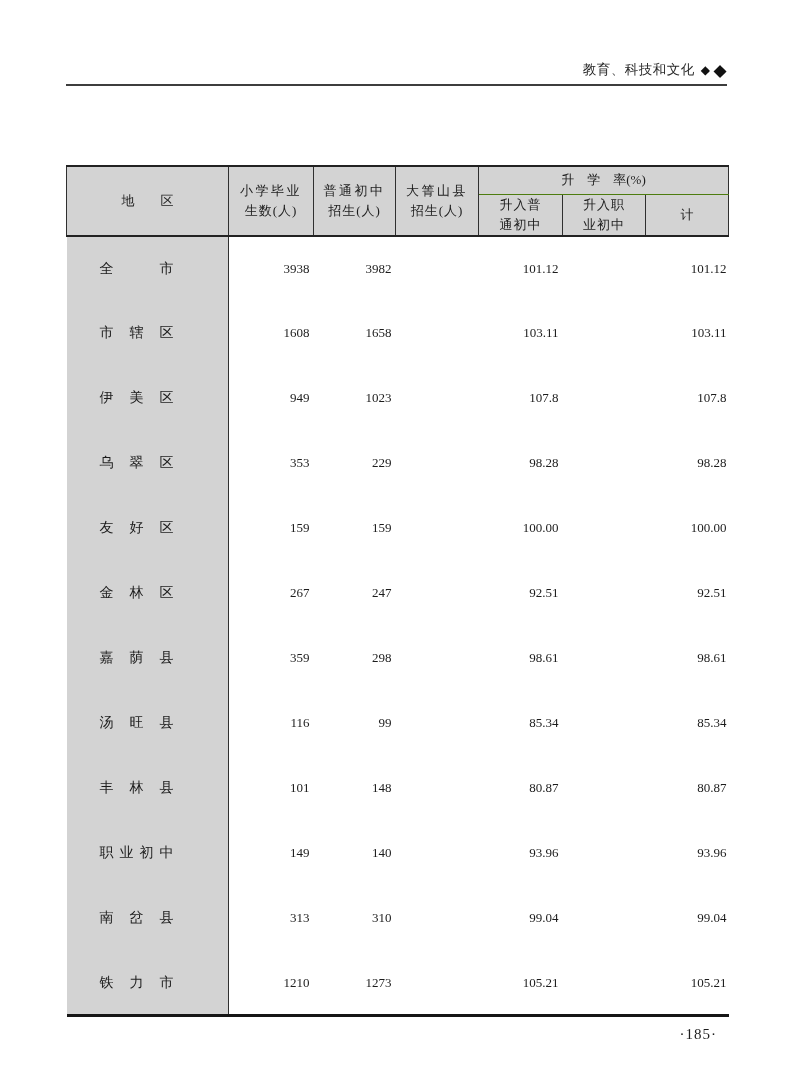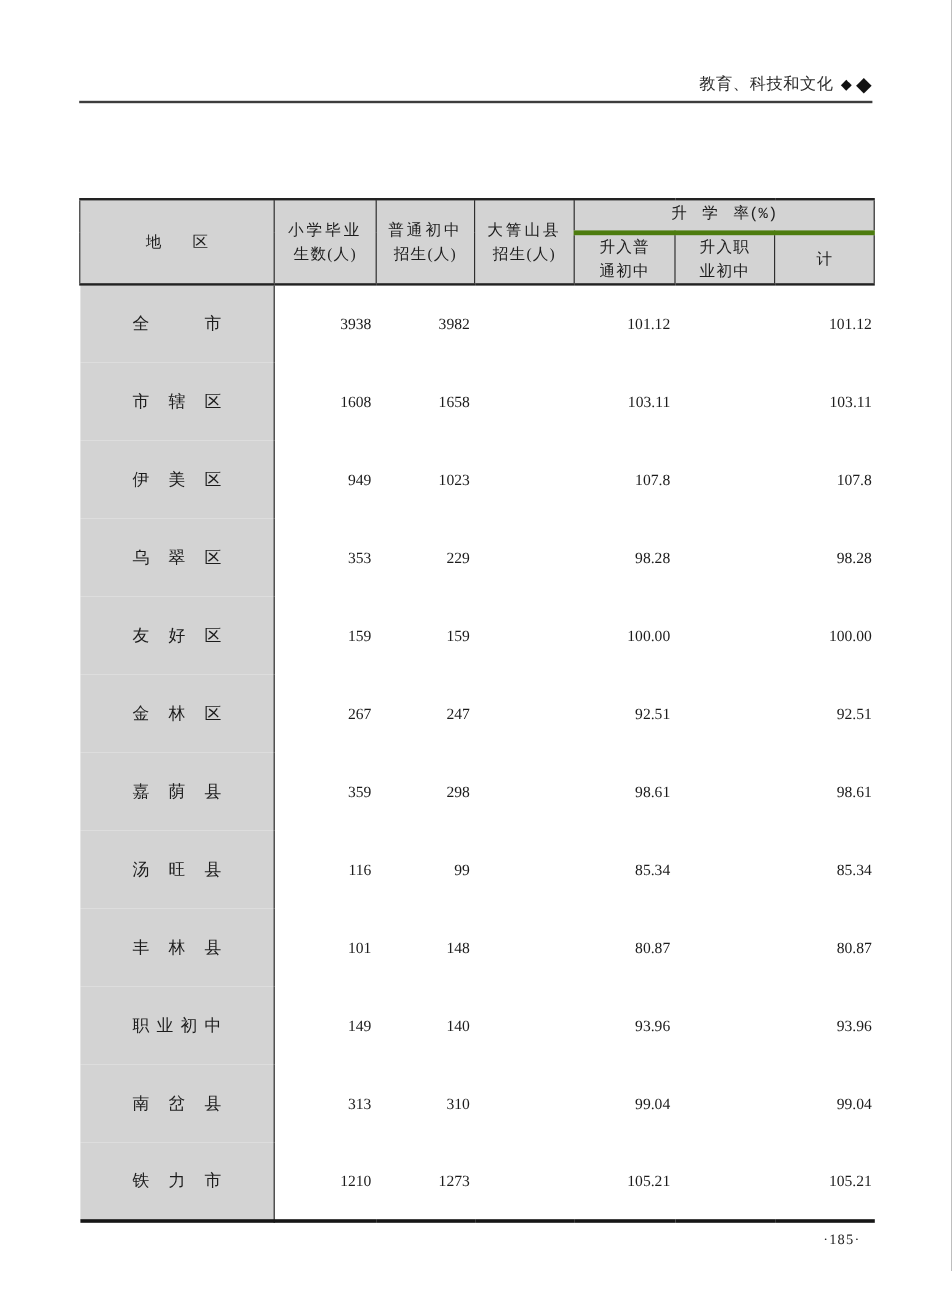--- a/index.html
+++ b/index.html
@@ -70,52 +70,52 @@
     color: #1d1d1d;
     border-left: 1px solid #2f2f2f;
     border-right: 1px solid #2f2f2f;
     text-align: center;
     vertical-align: middle;
     line-height: 1.55;
   }
   thead tr.h1 th { height: 28px; }
   thead tr.h2 th { height: 39px; }
   thead th.span2 { border-bottom: 2px solid #222; }
-  th.rate-group { border-bottom: 4px solid #4d7c0f; font-family: Liberation Mono, monospace; }
+  th.rate-group { border-bottom: 1px solid #4d7c0f; }
   thead tr.h2 th { border-bottom: 2px solid #222; }
   .hl1 { display: block; letter-spacing: 2.5px; }
   .hl2 { display: block; letter-spacing: 1px; }
   tbody td {
     height: 65px;
     vertical-align: middle;
     font-size: 13px;
     color: #1c1c1c;
     border: none;
   }
   tbody td.region {
     background: #d3d3d3;
     border-right: 1px solid #2f2f2f;
     text-align: left;
   }
   .rname {
     display: inline-block;
     width: 74px;
-    margin-left: 44px;
+    margin-left: 33px;
     font-size: 14px;
     text-align: justify;
     text-align-last: justify;
   }
   td.num { text-align: right; padding-right: 4px; }
   td.num.last { padding-right: 2px; }
   
   .page-number {
     position: absolute;
     top: 1026px;
     right: 76px;
-    font-size: 12px;
+    font-size: 15px;
     letter-spacing: 1px;
     color: #1d1d1d;
     font-family: "Liberation Serif", serif;
   }
 </style>
 </head>
 <body>
 
 <div class="sheet">
 

